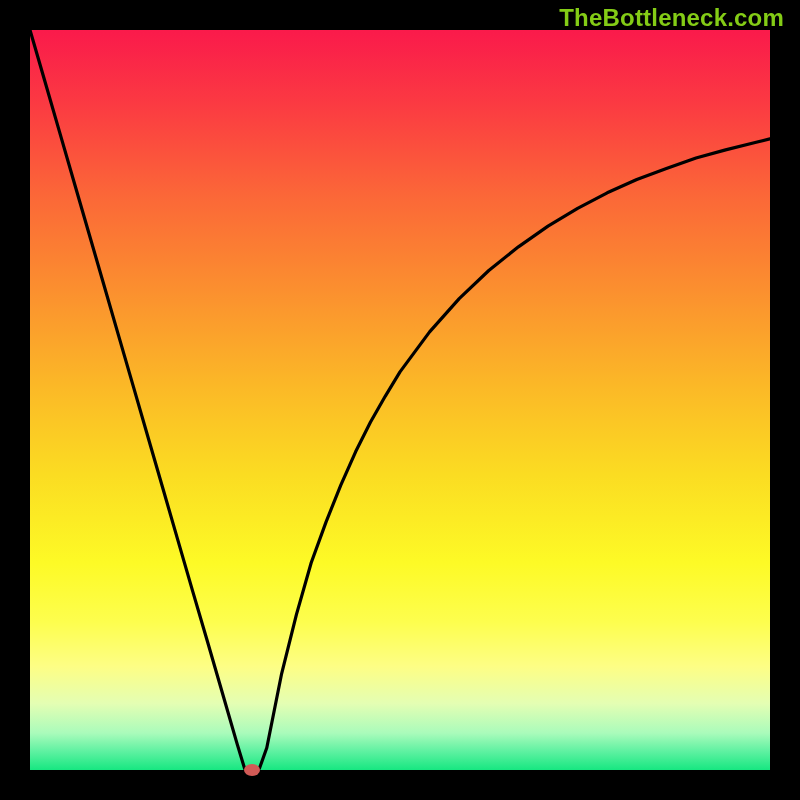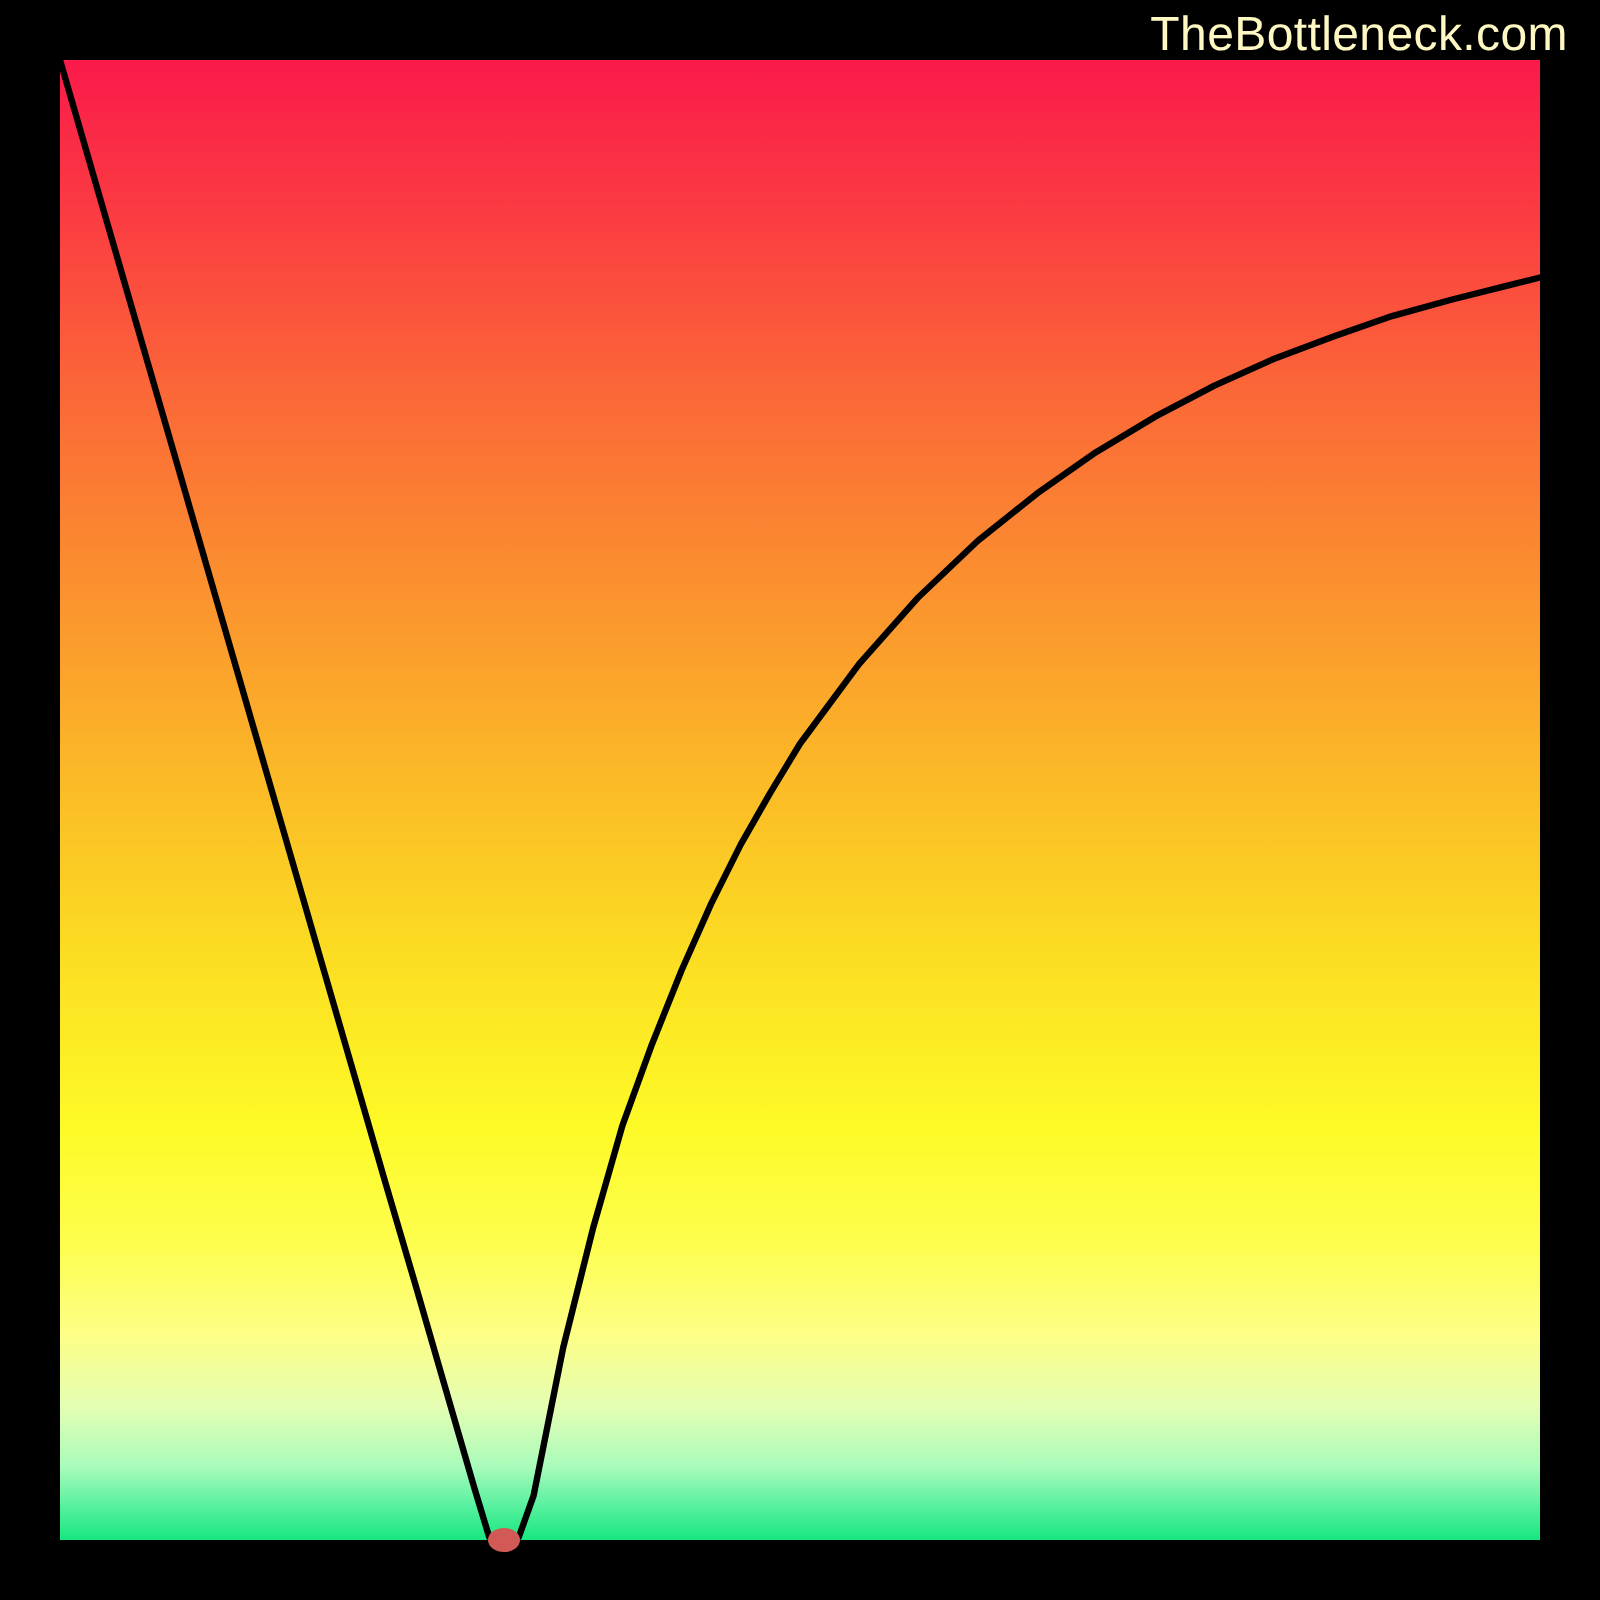--- a/index.html
+++ b/index.html
@@ -13,25 +13,25 @@
   .outer {
     position: relative;
     width: 800px;
     height: 800px;
     background: #000;
   }
   .attribution {
     position: absolute;
     top: 4px;
     right: 16px;
-    color: #fef9c3;
+    color: #84cc16;
     font-family: Arial, Helvetica, sans-serif;
     font-size: 24px;
     letter-spacing: 0.2px;
-    font-weight: 400;
+    font-weight: 700;
   }
   .plot-area {
     position: absolute;
     left: 30px;
     top: 30px;
     width: 740px;
     height: 740px;
     
   }
   .plot-area svg {

